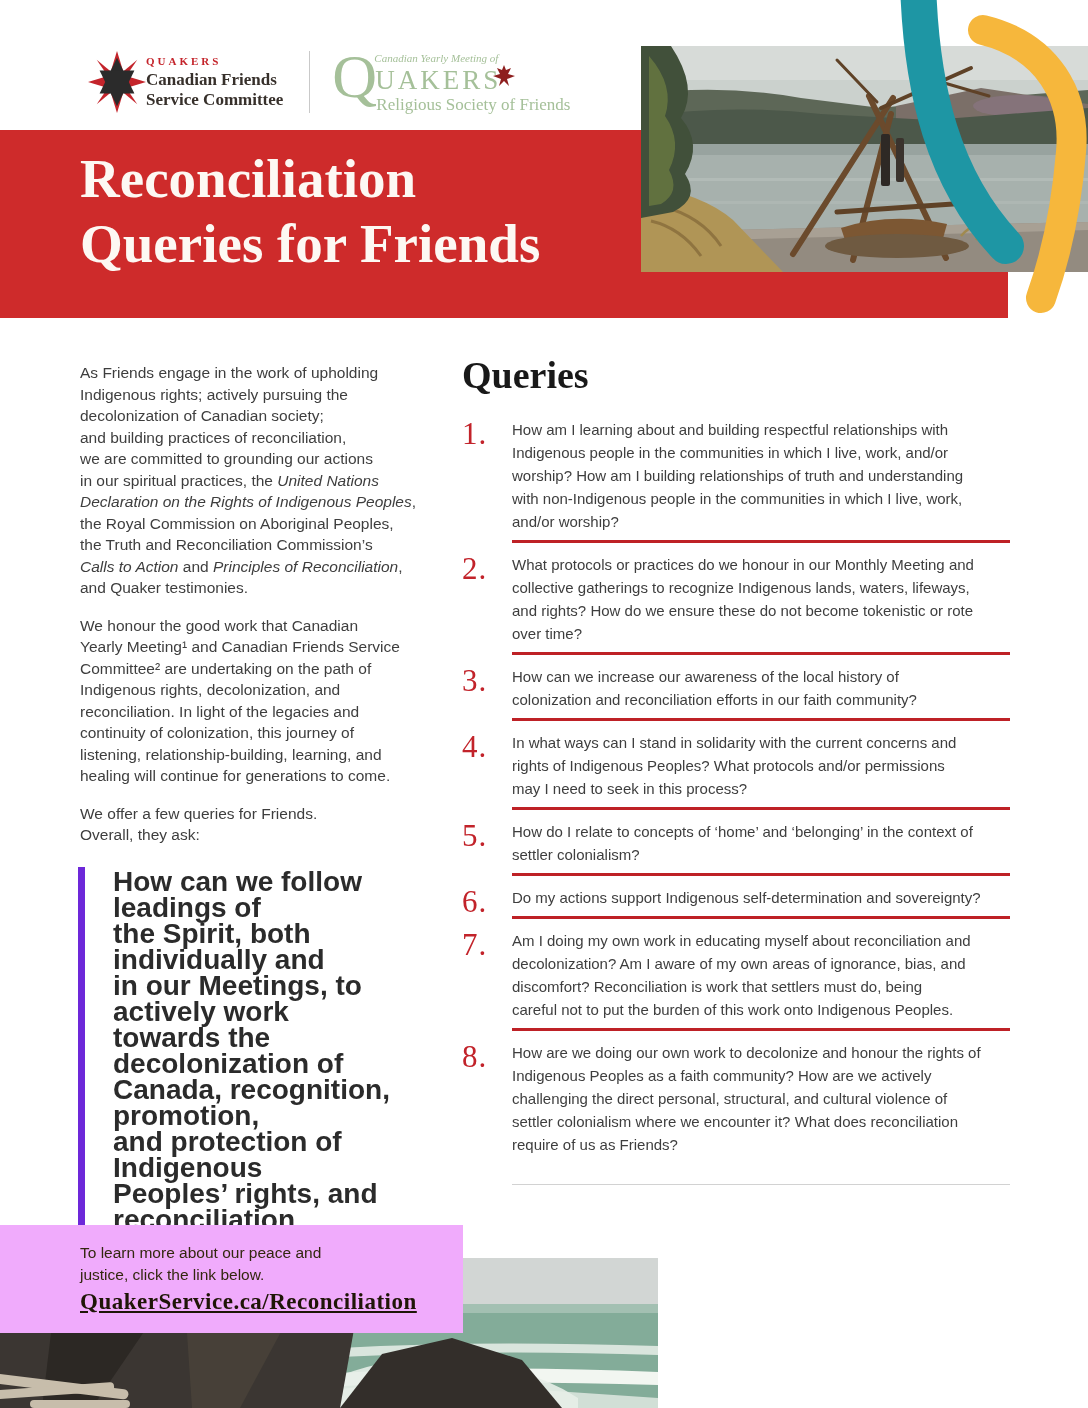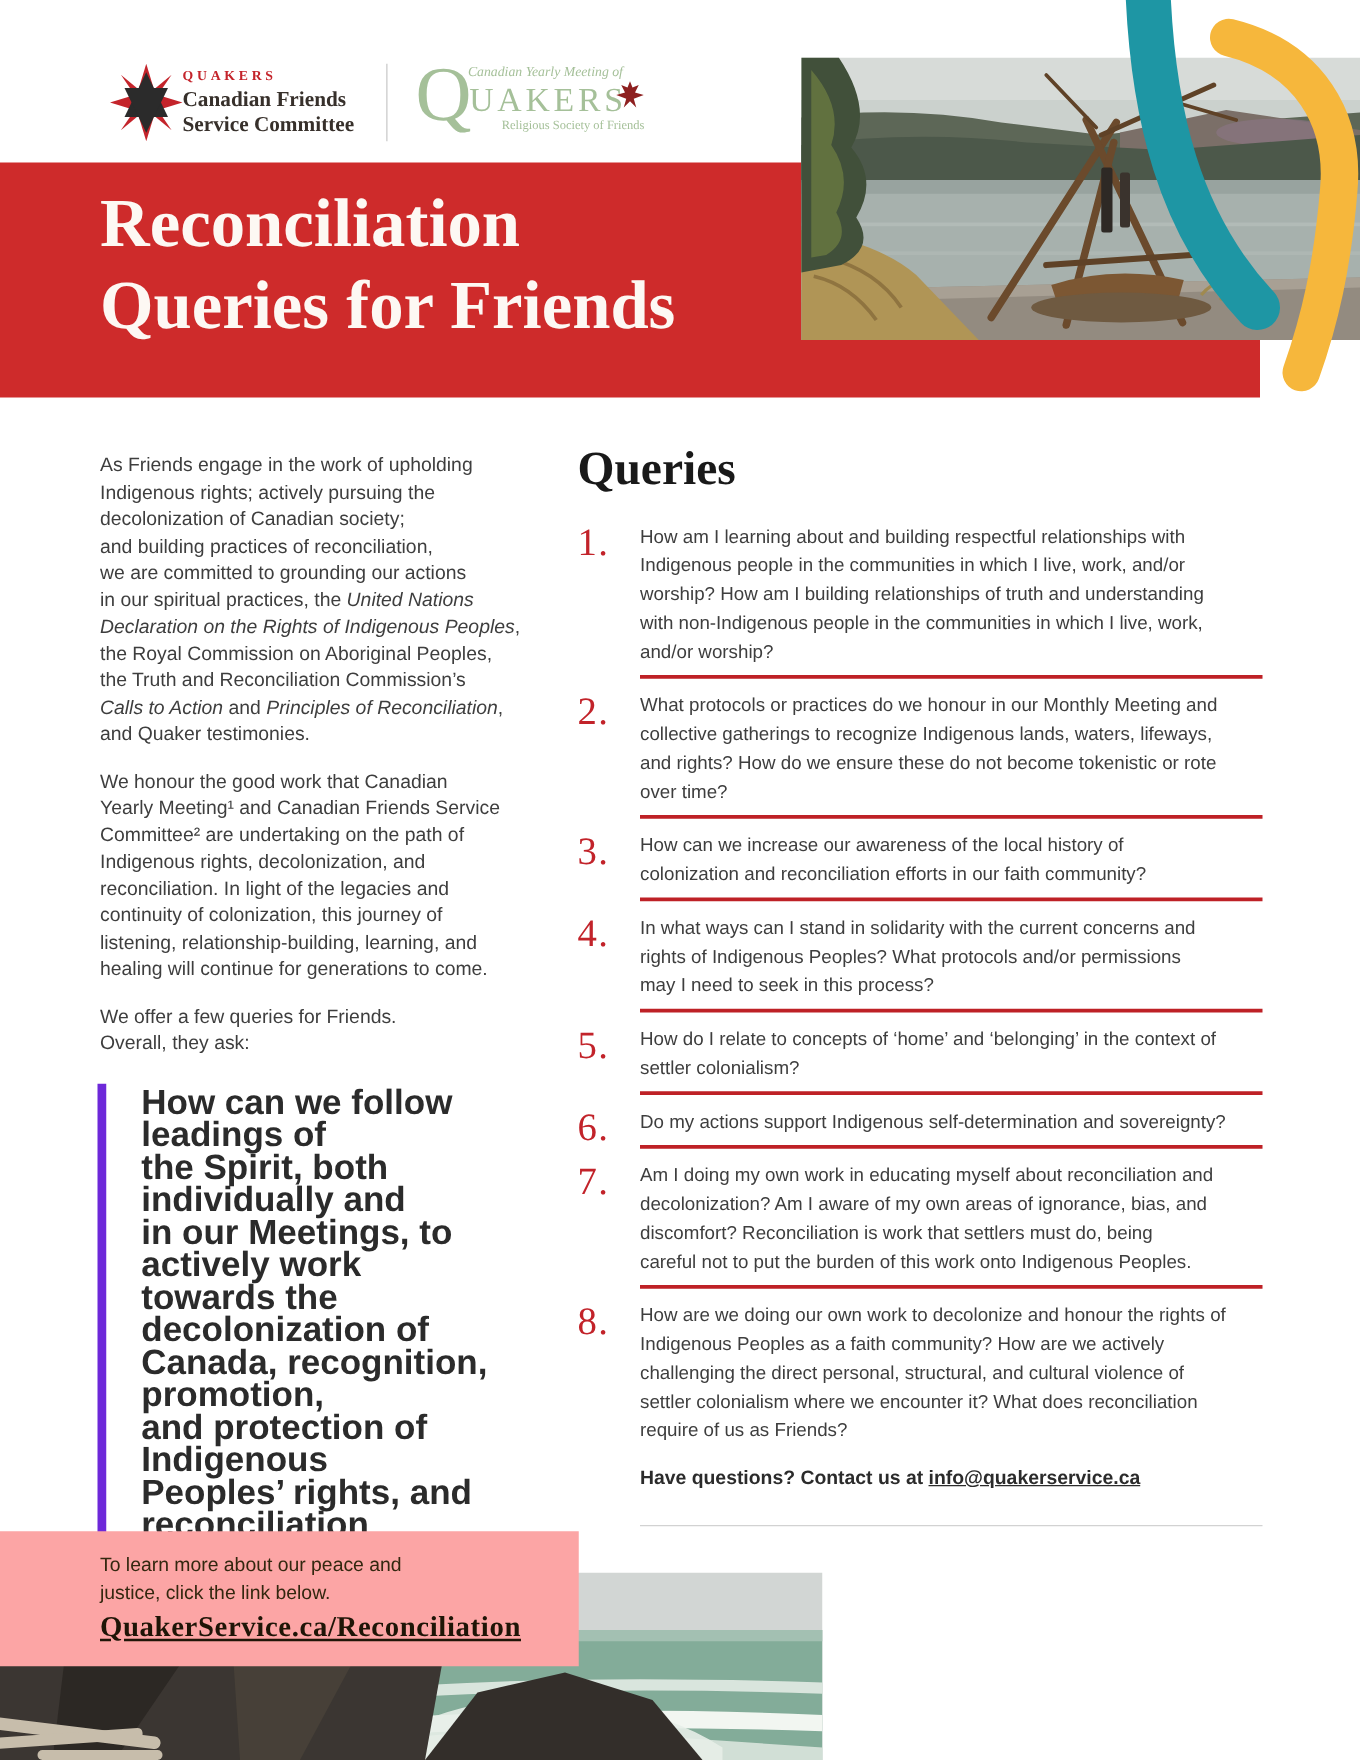--- a/index.html
+++ b/index.html
@@ -16,21 +16,21 @@
   .logos { position:absolute; left:88px; top:48px; height:68px; display:flex; align-items:center; }
   .cfsc { display:flex; align-items:center; }
   .cfsc-text { margin-left:0; }
   .cfsc-eyebrow { font-size:11px; letter-spacing:3px; color:#c4242b; font-family:"Liberation Serif",serif; font-weight:bold; }
   .cfsc-name { font-family:"Liberation Serif",serif; font-size:17px; line-height:20px; color:#37302b; font-weight:bold; margin-top:3px; }
   .logo-sep { width:1px; height:62px; background:#c9c9c9; margin:0 22px 0 26px; }
   .cym { position:relative; width:190px; height:68px; color:#a5c099; }
   .cym-q { position:absolute; left:0; top:-6px; font-family:"Liberation Serif",serif; font-size:62px; line-height:68px; }
   .cym-script { position:absolute; left:42px; top:4px; font-family:"Liberation Serif",serif; font-style:italic; font-size:11px; white-space:nowrap; }
   .cym-word { position:absolute; left:43px; top:17px; font-family:"Liberation Serif",serif; font-size:27px; letter-spacing:3px; }
-  .cym-sub { position:absolute; left:44px; top:47px; font-family:"Liberation Serif",serif; font-size:10px; white-space:nowrap;margin-left:25px; }
+  .cym-sub { position:absolute; left:44px; top:47px; font-family:"Liberation Serif",serif; font-size:17px; white-space:nowrap; }
   .maple { position:absolute; left:160px; top:16px; }
 
   
   .banner { position:absolute; left:0; top:130px; width:1008px; height:188px; background:#ce2b2b; z-index:2; }
   .page-title {
     position:absolute; left:80px; top:146px; z-index:3;
     font-family:"Liberation Serif",serif; font-size:55px; line-height:65px;
     color:#fdf8f3; white-space:pre-line;
   }
 
@@ -58,21 +58,21 @@
   }
   .q-body { flex:1; }
   .q-text { font-size:15px; line-height:23px; color:#3e3e3e; }
   .q-div { border-top:3px solid #be2126; margin:7px 0 10px 0; width:498px; }
   .contact { margin:18px 0 0 50px; font-size:15.5px; font-weight:bold; color:#2b2b2b; }
   .contact a { color:#2b2b2b; text-decoration:underline; }
   .gray-div { border-top:1px solid #d2d2d2; margin:28px 0 0 50px; width:498px; }
 
   
   .shore-photo { position:absolute; left:0; top:1258px; width:658px; height:150px; z-index:1; }
-  .cta-box { position:absolute; left:0; top:1225px; width:463px; height:108px; background:#fca5a5; z-index:6; padding:17px 0 0 80px; }
+  .cta-box { position:absolute; left:0; top:1225px; width:463px; height:108px; background:#f0abfc; z-index:6; padding:17px 0 0 80px; }
   .cta-text { font-size:15.5px; line-height:22px; color:#33270f; }
   .cta-link {
     display:inline-block; margin-top:3px; font-family:"Liberation Serif",serif; font-weight:bold;
     font-size:23px; color:#1f1507; text-decoration:underline; letter-spacing:0.5px;
   }
   .footnotes { position:absolute; left:690px; top:1260px; width:330px; font-style:italic; font-size:13px; line-height:21.5px; color:#4a4a4a; z-index:2; }
   .footnotes a { color:#4a4a4a; text-decoration:underline; }
 </style>
 </head>
 <body>
@@ -261,21 +261,20 @@
       <div class="q-num">8.</div>
       <div class="q-body">
           <div class="q-text pre">How are we doing our own work to decolonize and honour the rights of
 Indigenous Peoples as a faith community? How are we actively
 challenging the direct personal, structural, and cultural violence of
 settler colonialism where we encounter it? What does reconciliation
 require of us as Friends?</div>
         </div>
     </div>
 
-    <div class="contact"><span>Have questions? Contact us at </span><a href="#">info@quakerservice.ca</a></div>
     <div class="gray-div"></div>
   </div>
 
   <svg class="shore-photo" viewBox="0 0 658 150" preserveAspectRatio="none">
     <rect width="658" height="150" fill="#d2d6d4"></rect>
     <rect y="46" width="658" height="104" fill="#83ac99"></rect>
     <rect y="46" width="658" height="9" fill="#a3c0b2"></rect>
     <path d="M340,90 Q480,82 658,88 L658,97 Q490,91 340,99 Z" fill="#e9efe9" opacity="0.85"></path>
     <path d="M320,116 Q470,106 658,114 L658,127 Q480,121 320,129 Z" fill="#f2f6f1"></path>
     <path d="M330,132 Q430,120 540,132 L658,140 L658,150 L330,150 Z" fill="#dfe8e0" opacity="0.85"></path>

